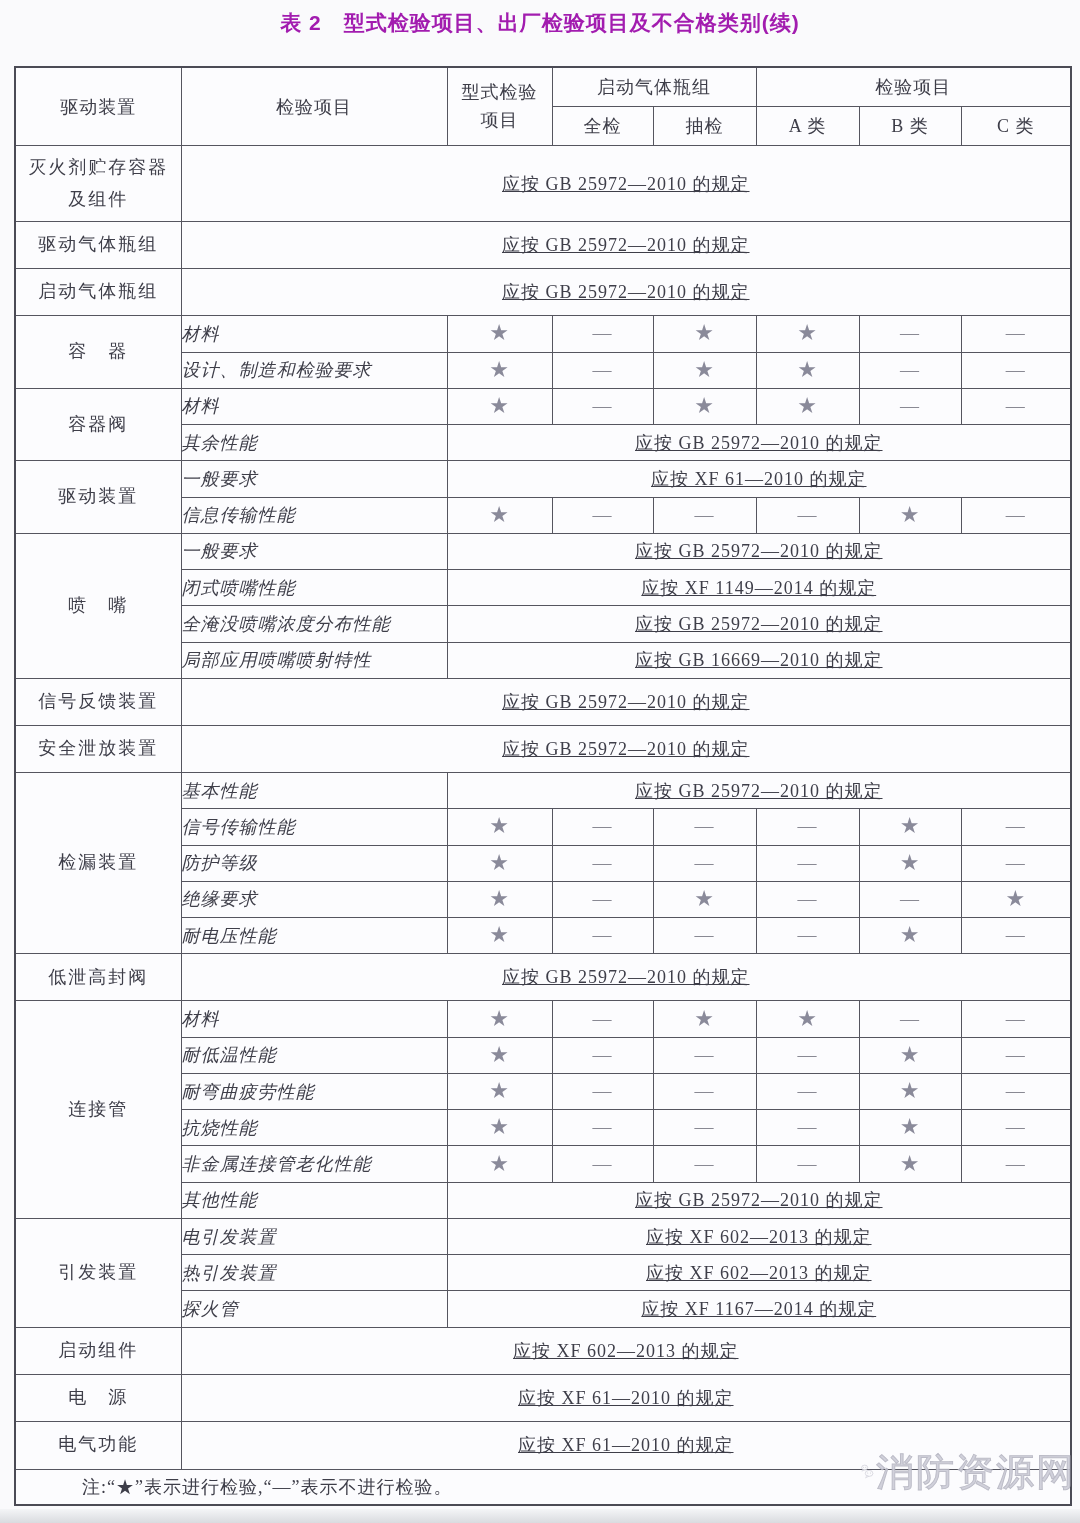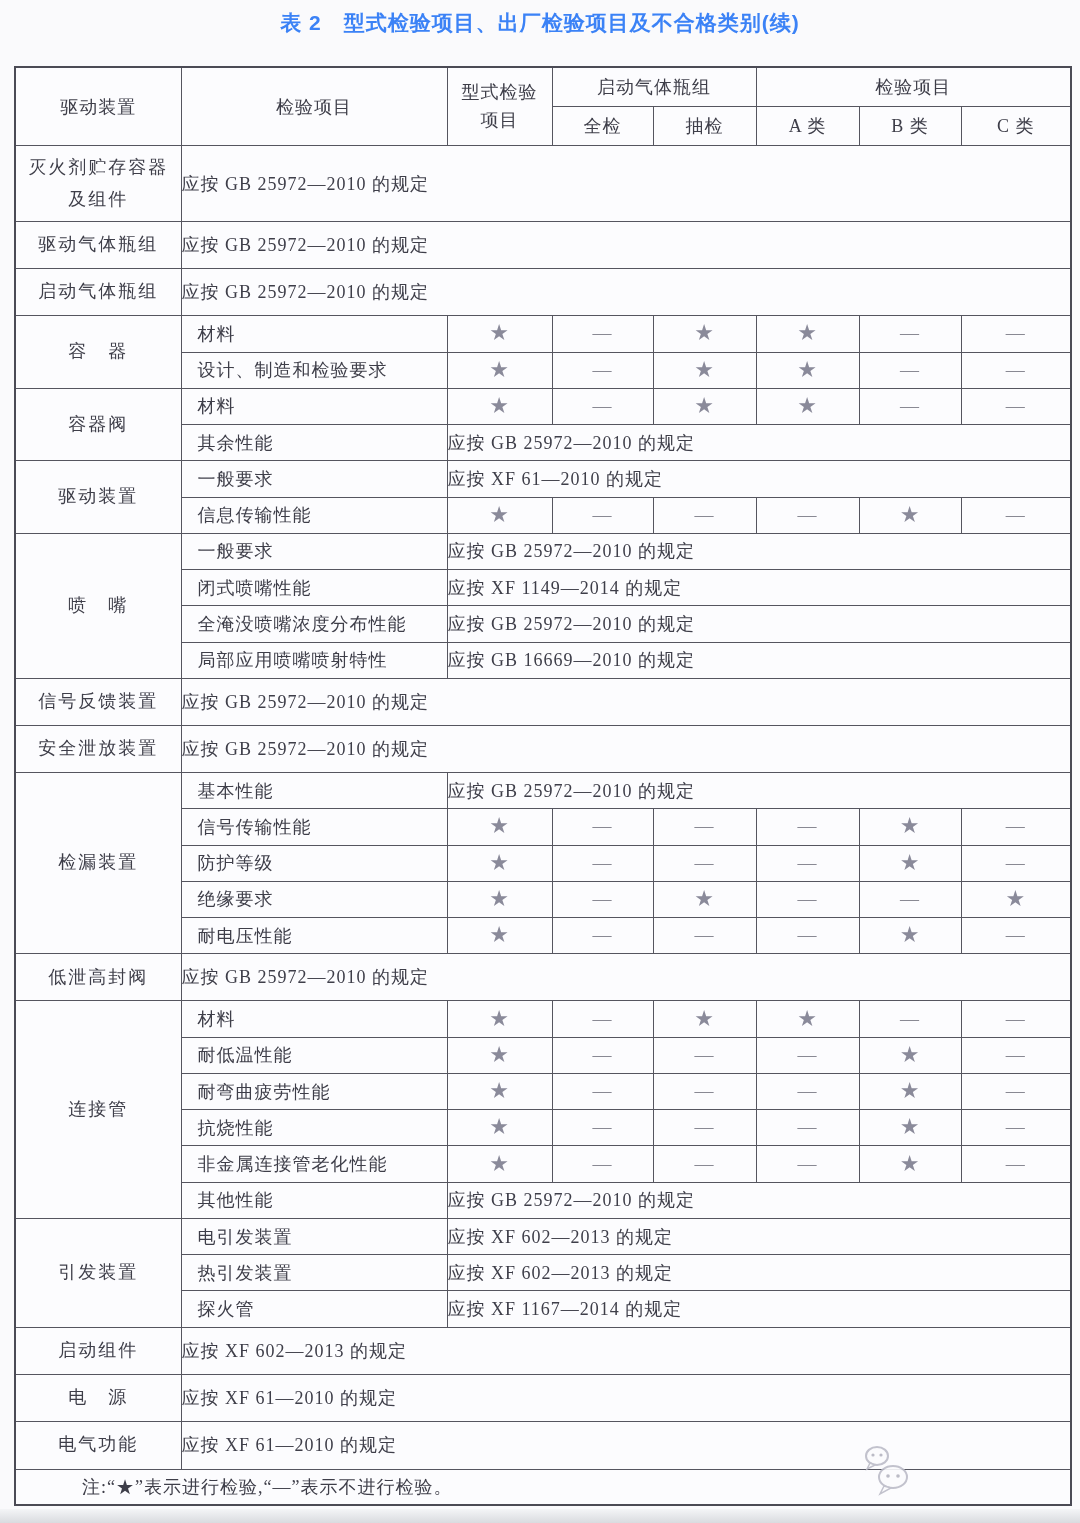--- a/index.html
+++ b/index.html
@@ -6,42 +6,42 @@
   body{
     width:1080px;height:1523px;position:relative;overflow:hidden;
     background:#fafafc;
     font-family:"Liberation Serif","DejaVu Serif",serif;
     color:#3e3e49;
   }
   .page-title{
     position:absolute;top:9px;left:0;width:100%;
     text-align:center;
     font-family:"Liberation Sans","DejaVu Sans",sans-serif;
-    font-weight:bold;font-size:21px;letter-spacing:1px;color:#3b82f6;
+    font-weight:bold;font-size:21px;letter-spacing:1px;color:#a21caf;
   }
   table.spec{
     position:absolute;left:14px;top:66px;
     width:1056px;height:1440px;
     border-collapse:collapse;table-layout:fixed;
     background:#fcfcfe;
     border:2.5px solid #4b4b55;
   }
   th,td{
     border:1.7px solid #55555f;
     padding:0;vertical-align:middle;
     font-size:18px;font-weight:normal;color:#3e3e49;
     letter-spacing:1px;
   }
   th{height:38px;text-align:center;}
   th.pre{white-space:pre-line;line-height:1.55;margin-left:14px;}
   td.c-comp{
     text-align:center;white-space:pre-line;line-height:1.75;letter-spacing:2px;
   }
-  td.c-item{text-align:left;padding-left:16px;}
-  td.c-span{text-align:left;}
+  td.c-item{text-align:left;font-style:italic;}
+  td.c-span{text-align:center;text-decoration:underline;}
   td.c-val{text-align:center;}
   tr.row-tall{height:76px;}
   tr.row-note{height:36px;}
   td.note-cell{text-align:left;padding-left:66px;letter-spacing:1px;}
   .star{color:#8a8a9a;font-size:22px;line-height:1;}
   .dash{color:#84848f;font-size:19px;line-height:1;}
   .watermark{
     position:absolute;left:860px;top:1442px;width:216px;height:60px;
     display:flex;align-items:center;z-index:5;opacity:.9;
   }
@@ -304,15 +304,16 @@
   <svg width="58" height="56" viewBox="0 0 58 56">
     <ellipse cx="17" cy="12" rx="11" ry="9" fill="#fbfbfd" stroke="#bcbcc8" stroke-width="2"></ellipse>
     <path d="M10 19 L7 25 L15 21 Z" fill="#fbfbfd" stroke="#bcbcc8" stroke-width="1.5"></path>
     <circle cx="13" cy="11" r="1.6" fill="#b4b4c0"></circle>
     <circle cx="21" cy="11" r="1.6" fill="#b4b4c0"></circle>
     <ellipse cx="33" cy="33" rx="14" ry="11" fill="#fbfbfd" stroke="#bcbcc8" stroke-width="2"></ellipse>
     <path d="M24 42 L20 50 L31 44 Z" fill="#fbfbfd" stroke="#bcbcc8" stroke-width="1.5"></path>
     <circle cx="28" cy="32" r="1.8" fill="#b4b4c0"></circle>
     <circle cx="38" cy="32" r="1.8" fill="#b4b4c0"></circle>
   </svg>
+  <span class="wm-text">消防资源网</span>
 </div>
 
 <div class="scan-shadow"></div>
 
 </body></html>

